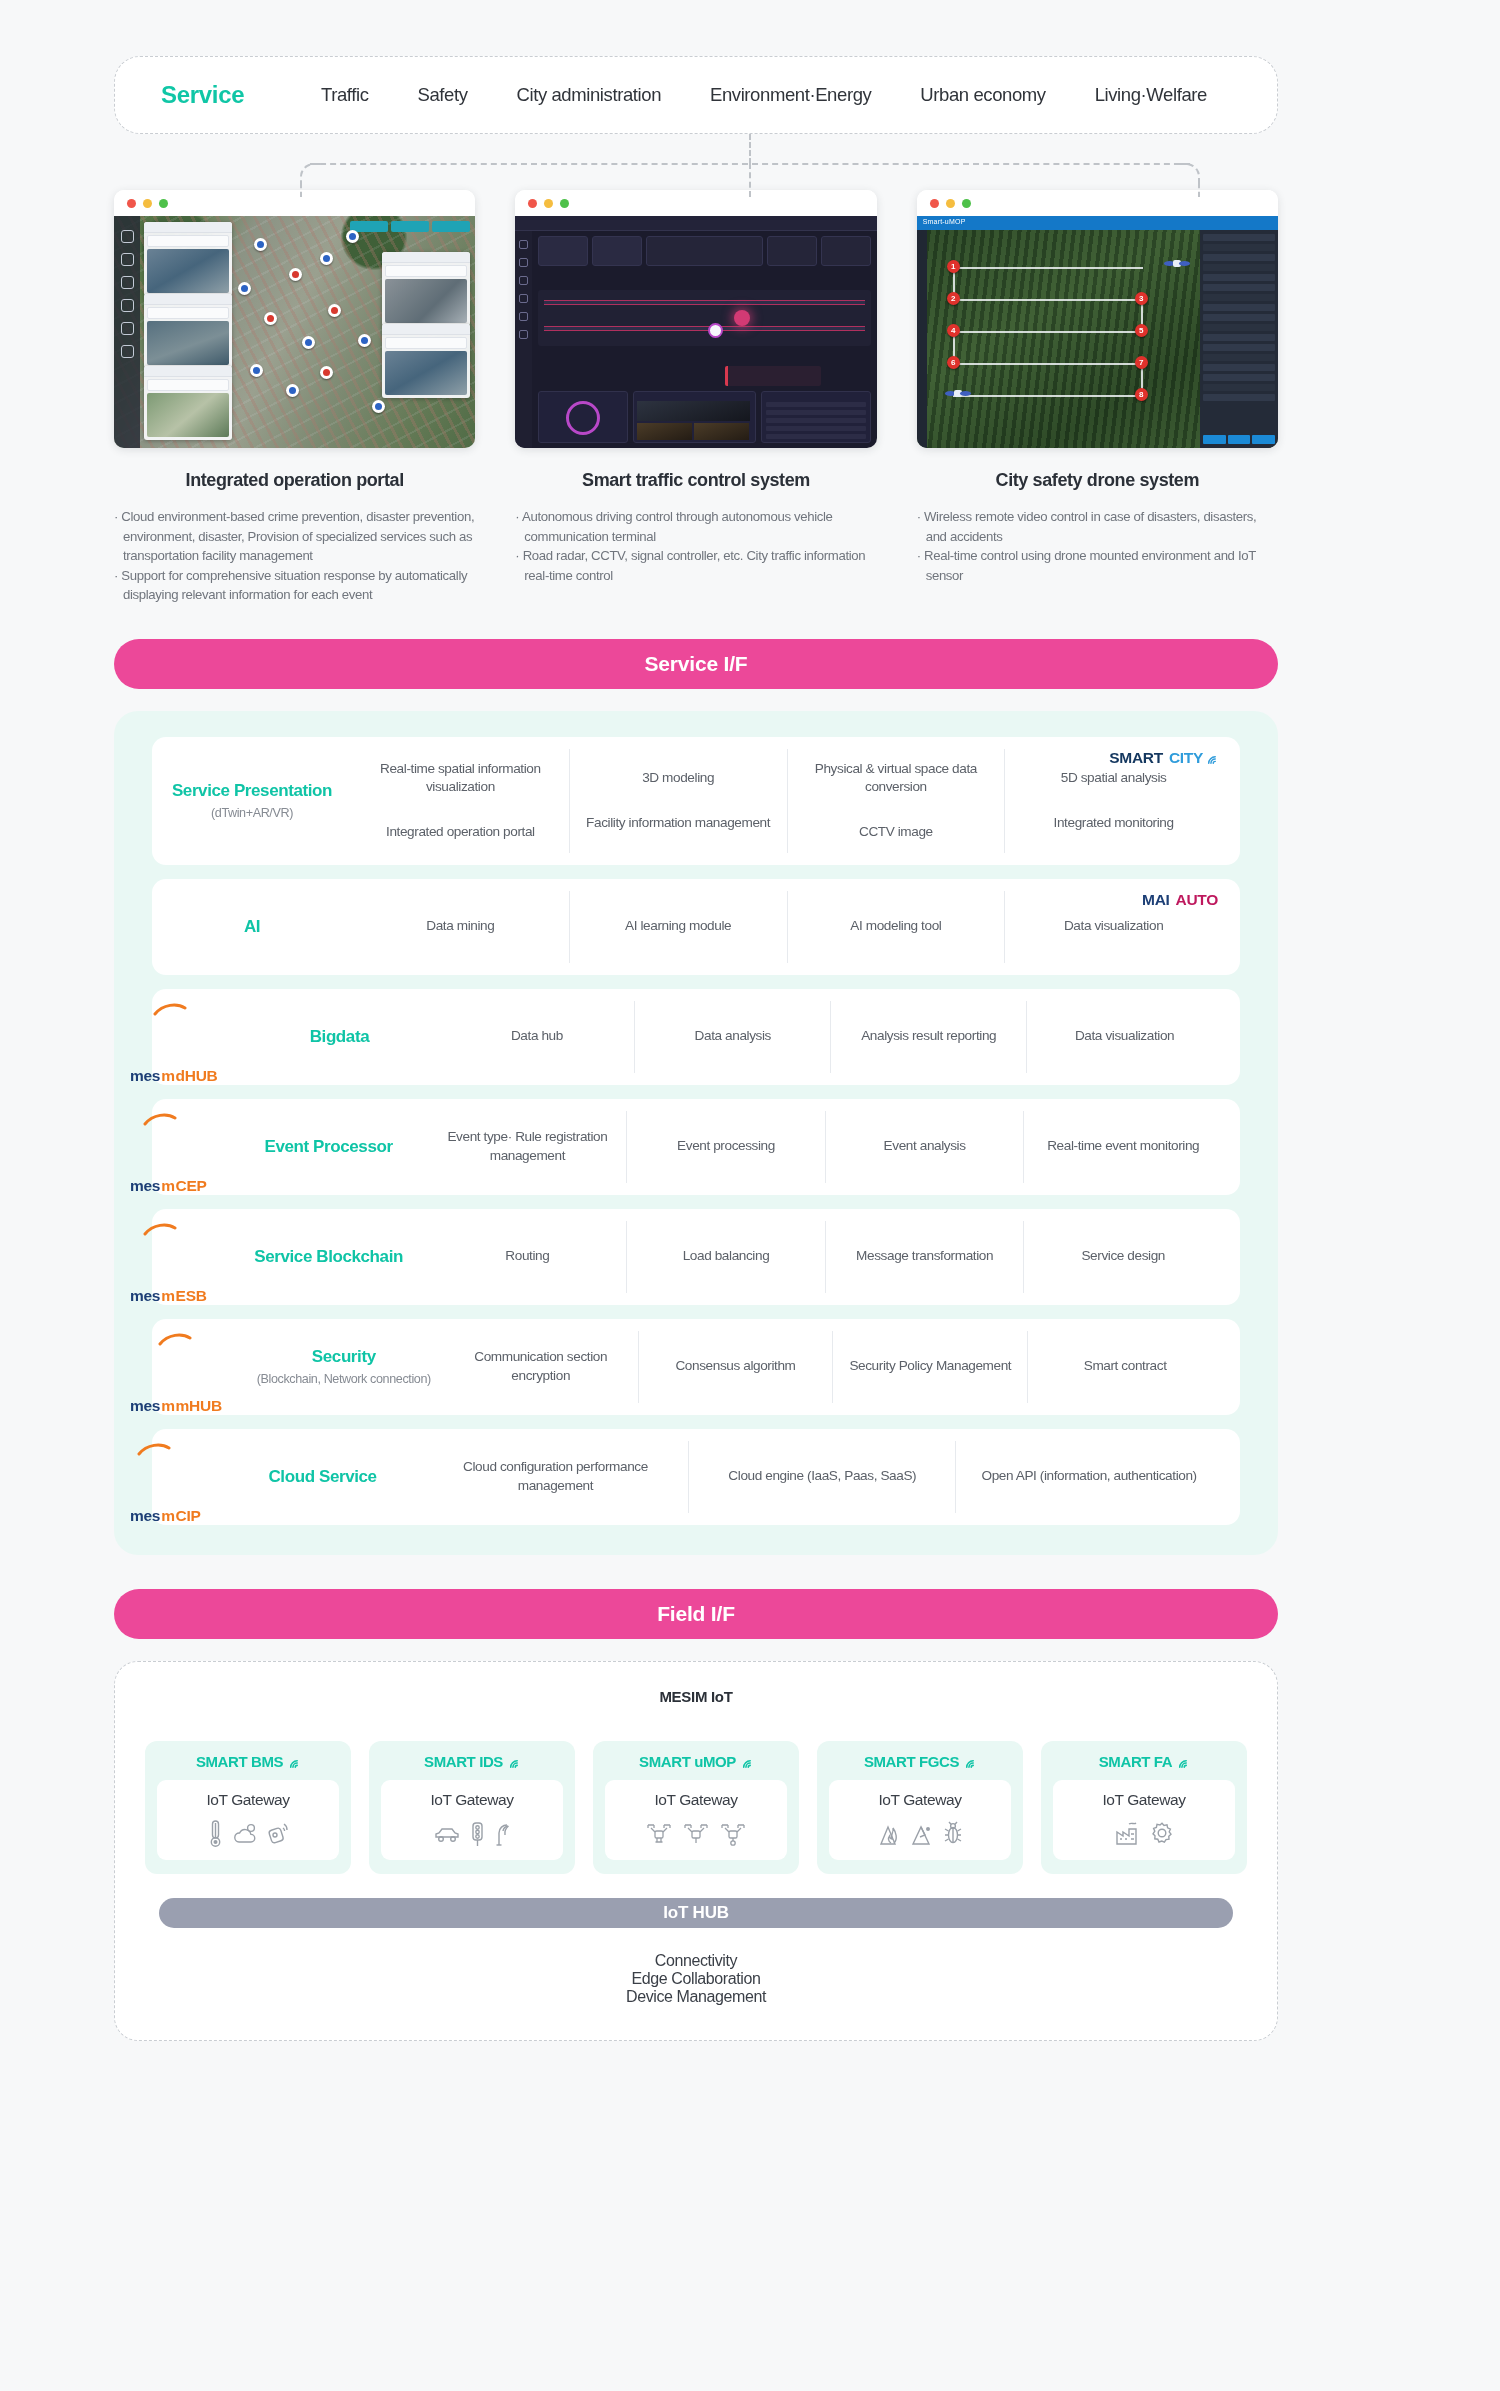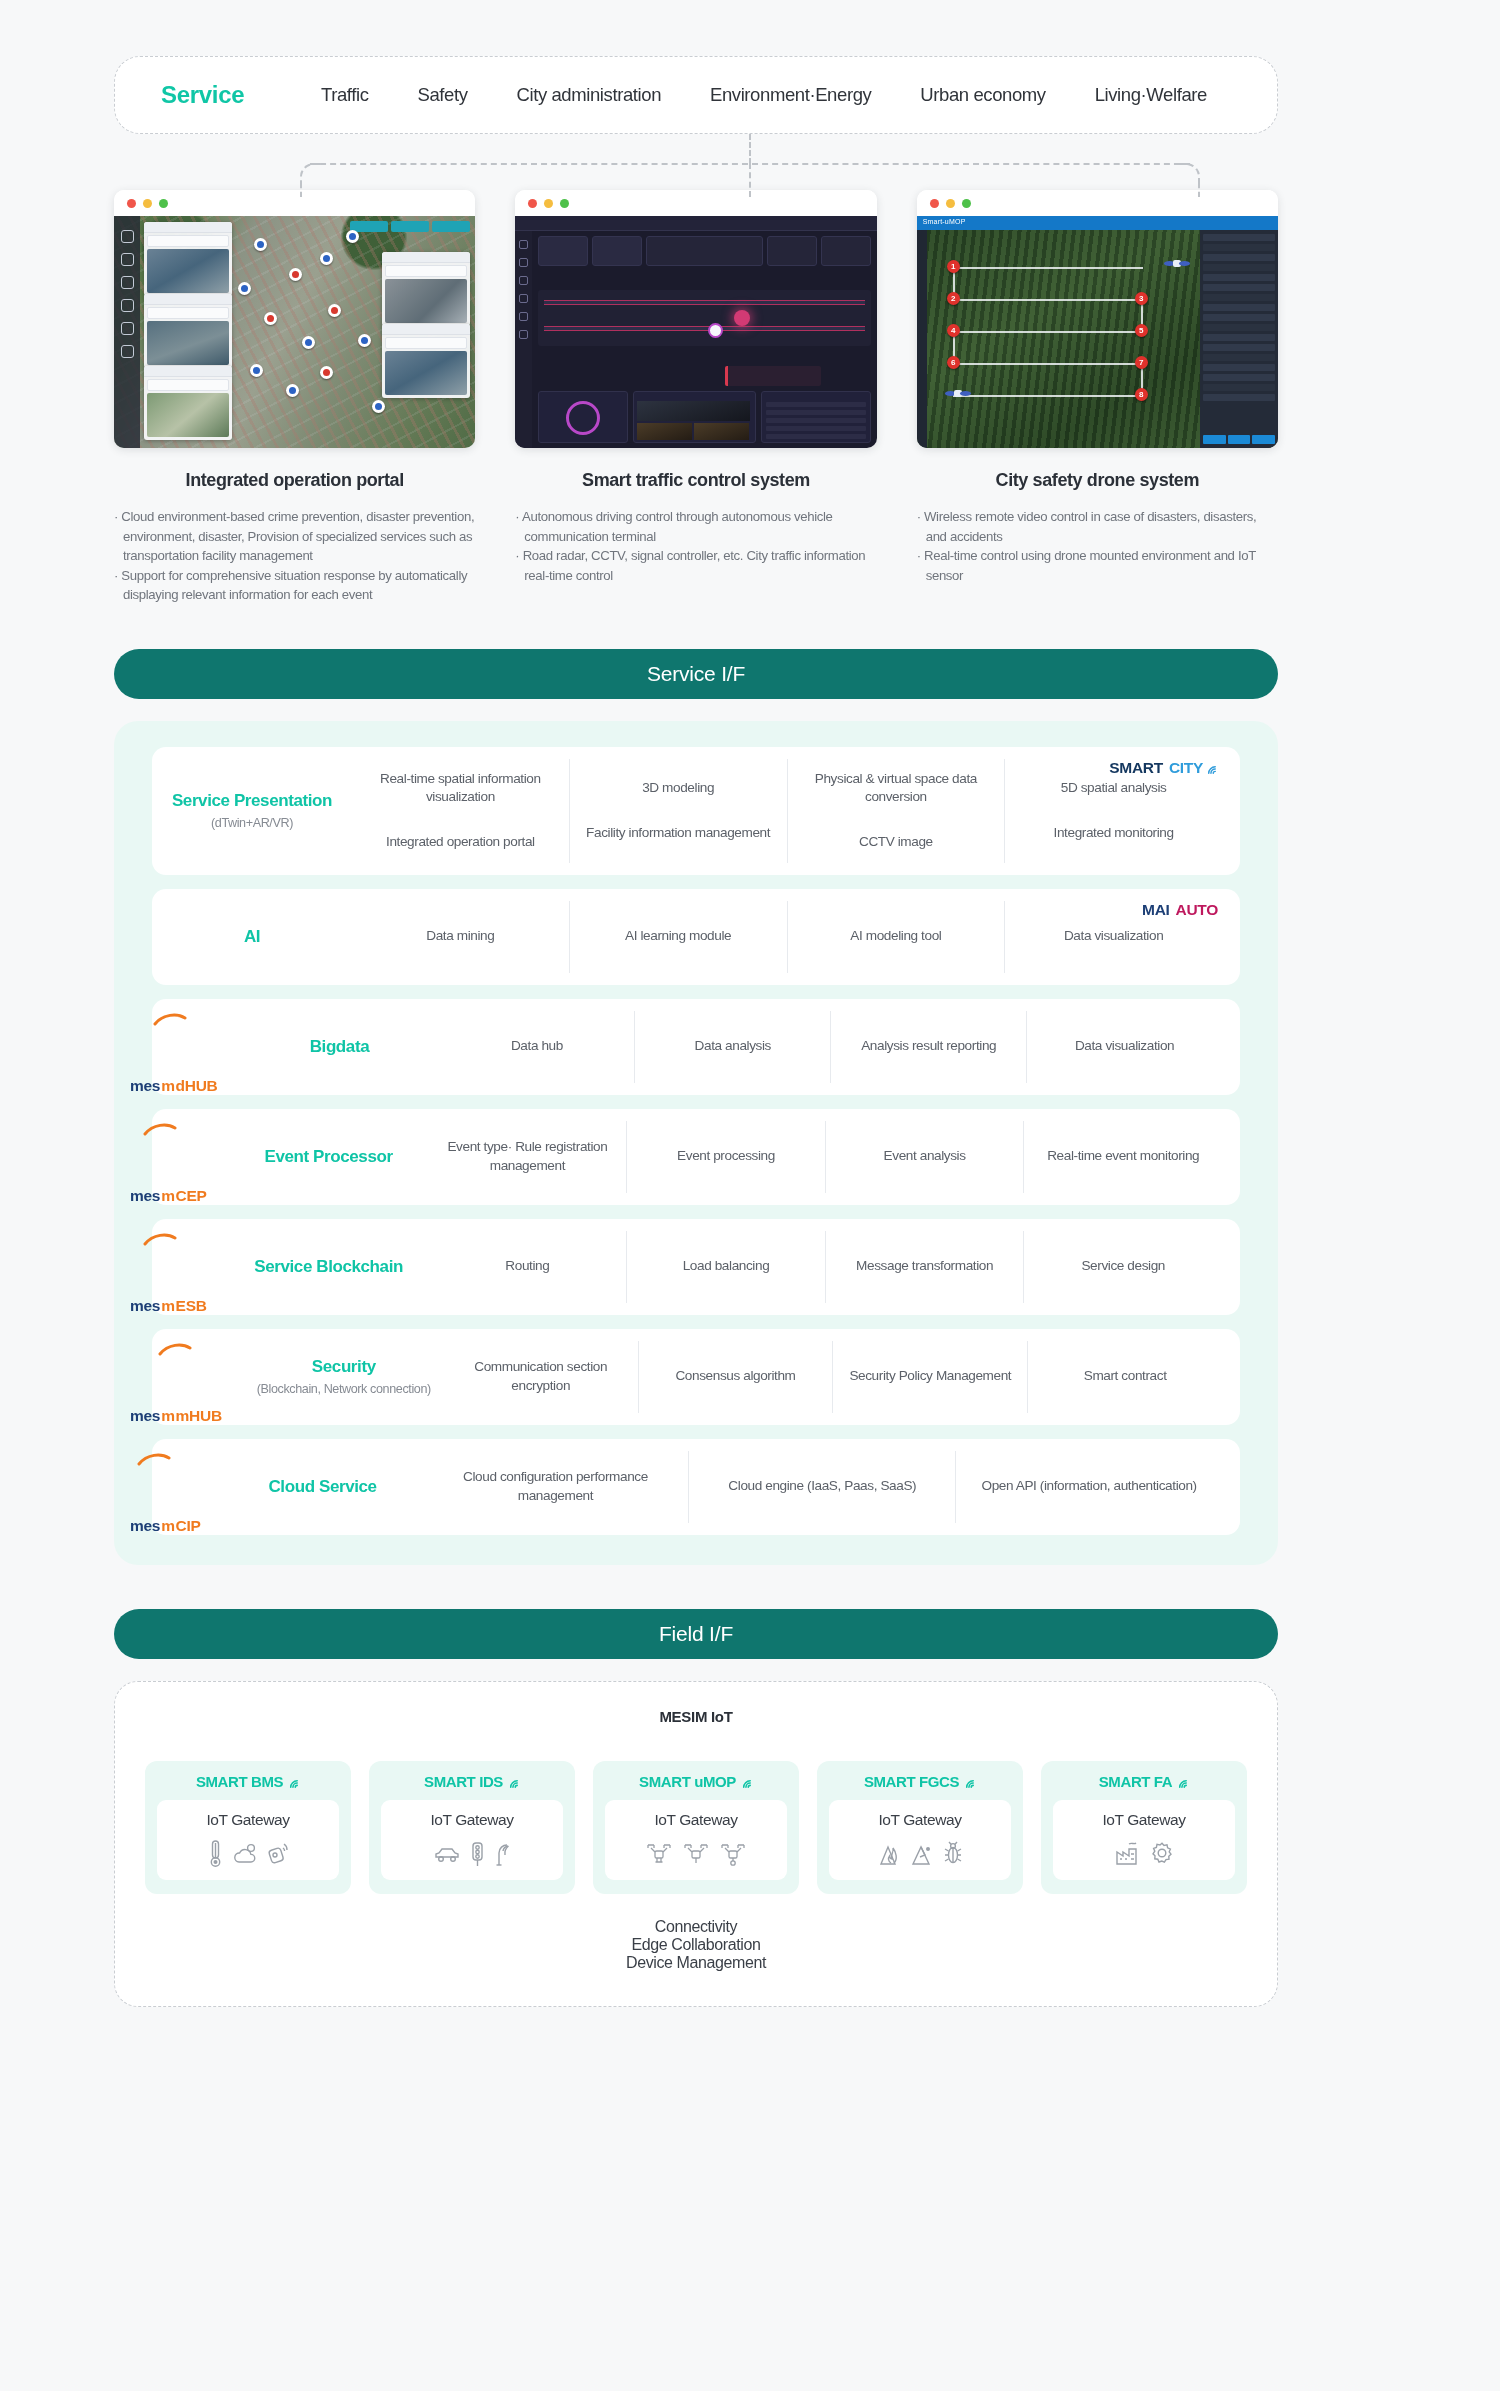--- a/index.html
+++ b/index.html
@@ -226,27 +226,27 @@
     font-size: 13.2px;
     color: #70757d;
     line-height: 1.48;
     letter-spacing: -0.35px;
     padding-left: 9px;
     text-indent: -9px;
   }
 
   
   .band {
-    margin: 14px 114px;
+    margin: 4px 114px;
     height: 50px;
-    background: #0f766e;
+    background: #ec4899;
     border-radius: 25px;
     color: #ffffff;
     font-size: 21px;
-    font-weight: normal;
+    font-weight: bold;
     display: flex;
     align-items: center;
     justify-content: center;
     letter-spacing: -0.2px;
   }
 
   
   .stack {
     margin: 22px 114px 0;
     background: #e9f8f4;
@@ -1080,20 +1080,21 @@
                   <path d="M13 3.2 15 5.4 18 4.8 18.6 7.8 21.4 9 20.2 11.8 22 14.2 19.8 16.2 20 19.2 17 19.6 15.4 22.2 12.8 21 10 22 8.8 19.2 5.8 18.8 6 15.8 4 13.8 5.8 11.2 4.6 8.4 7.4 7.4 8 4.4 11 5Z"></path>
                   <circle cx="13" cy="13" r="3.8"></circle>
                 </g>
               </svg>
           </div>
         </div>
       </div>
 
     </div>
 
+    <div class="hub-bar">IoT HUB</div>
 
     <div class="hub-feats">
       <span>Connectivity</span>
       <span>Edge Collaboration</span>
       <span>Device Management</span>
     </div>
   </div>
 
   <div style="height:40px"></div>
 </div>

